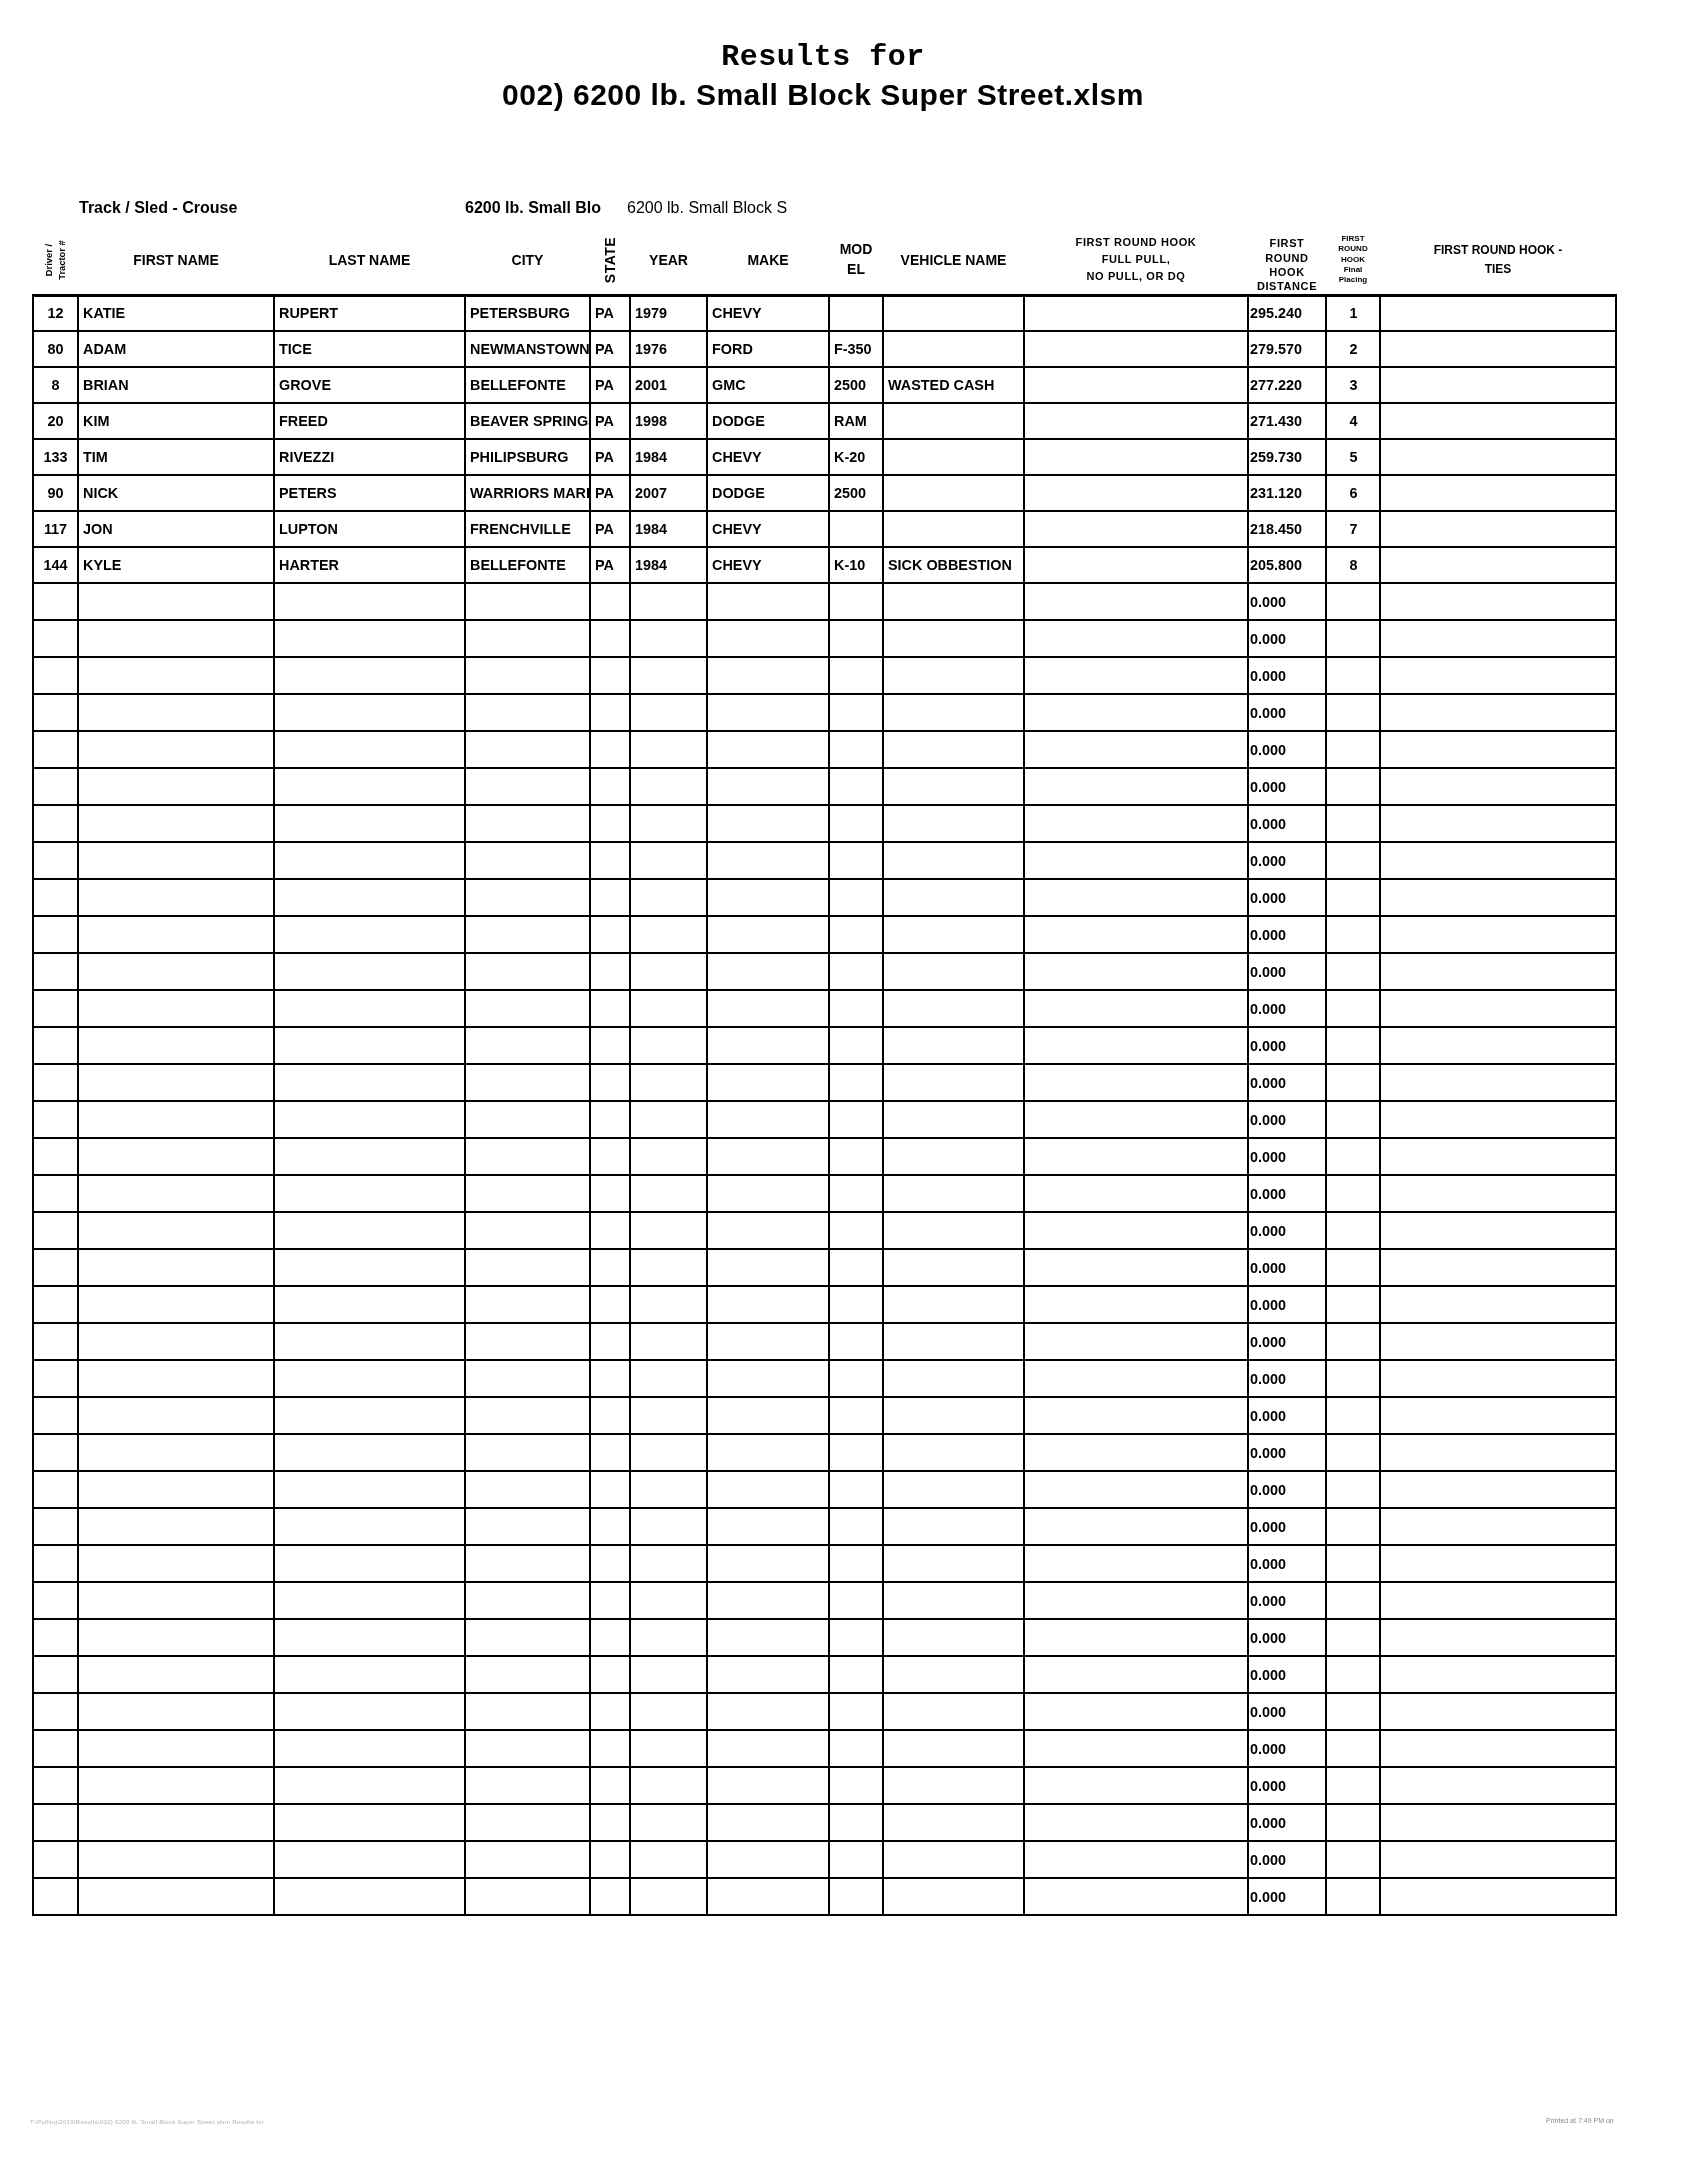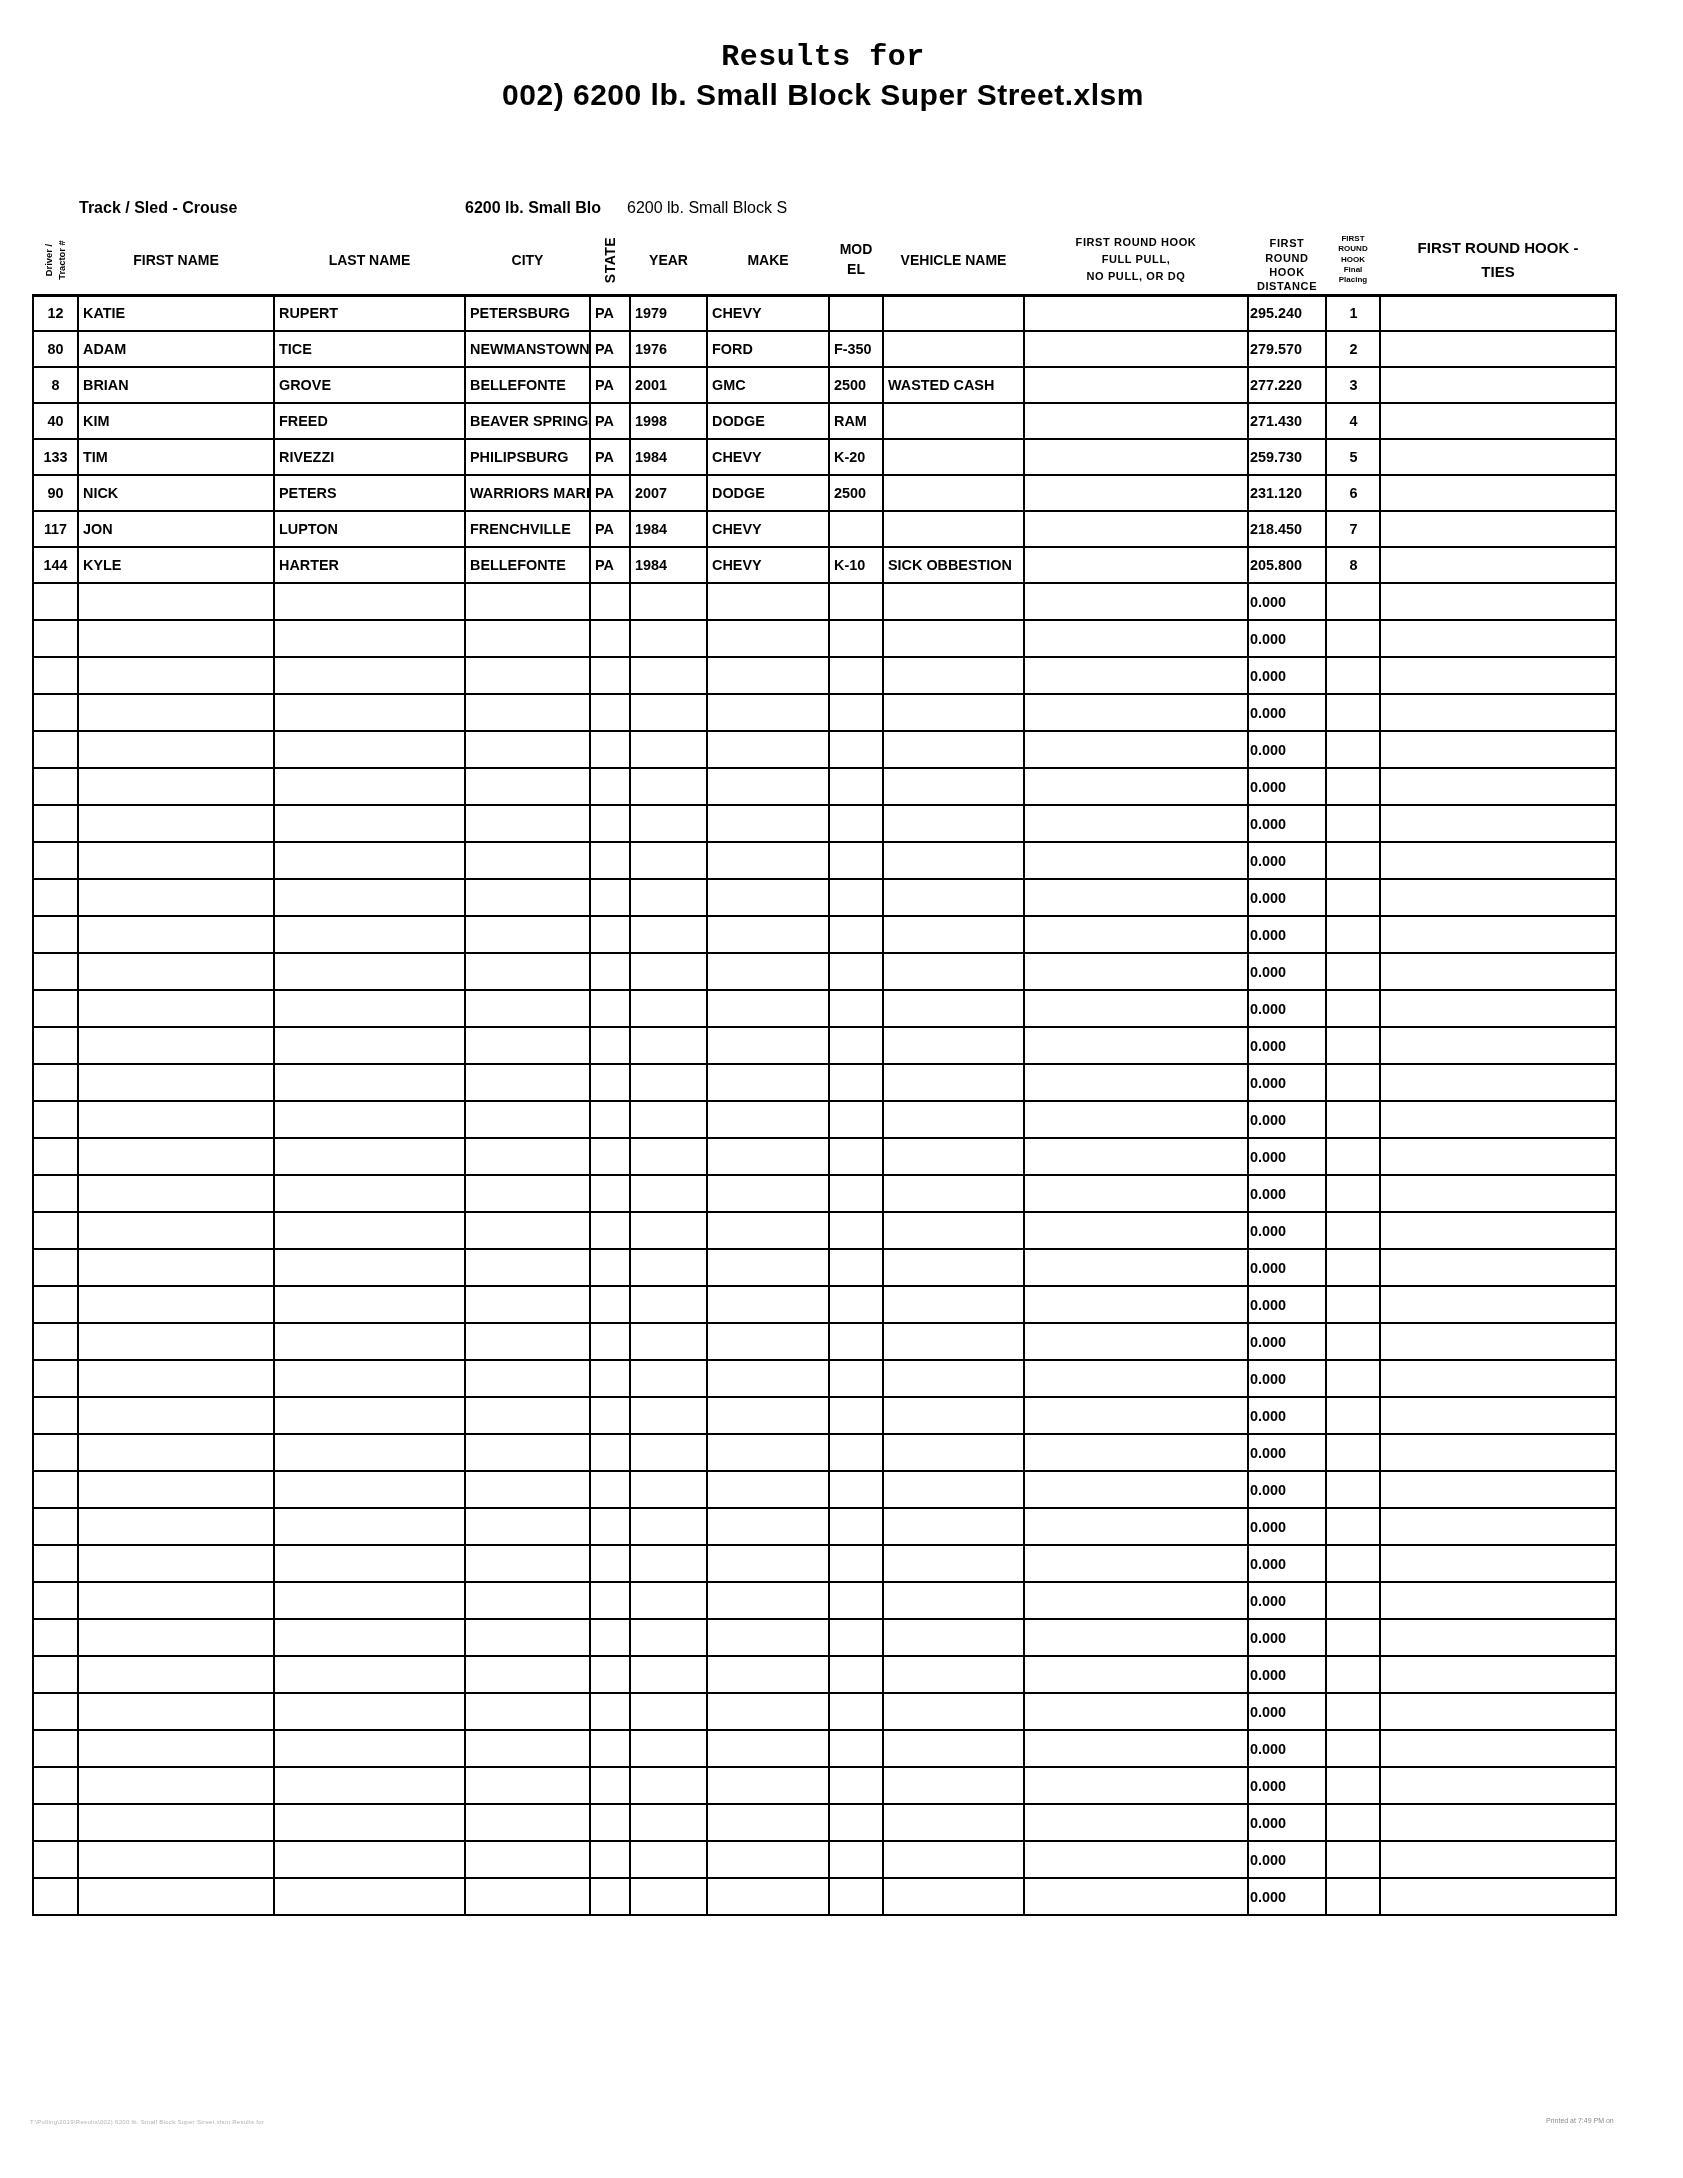--- a/index.html
+++ b/index.html
@@ -33,21 +33,21 @@
   }
   th {
     border:none; border-bottom:3px solid #000; height:69px; padding:0 2px;
     font-weight:bold; text-align:center; vertical-align:middle;
     font-size:14px; position:relative; overflow:visible;
   }
   th.h-small { font-size:11px; line-height:1.55; white-space:pre-line; letter-spacing:0.6px; }
   th.h-dist  { font-size:11px; line-height:1.3; white-space:pre-line; letter-spacing:0.6px;
                vertical-align:bottom; padding-bottom:0; }
   th.h-tiny  { font-size:8px;  line-height:1.3; white-space:pre-line; }
-  th.h-ties  { font-size:15px; line-height:1.6; white-space:pre-line; }
+  th.h-ties  { font-size:12px; line-height:1.6; white-space:pre-line; }
   th.h-model { white-space:pre-line; line-height:1.4; }
   .rot {
     position:absolute; left:50%; top:50%;
     transform:translate(-50%,-50%) rotate(-90deg);
     white-space:pre-line; text-align:center;
   }
   .driver-rot { width:69px; font-size:9.4px; line-height:1.35; font-weight:bold; }
   .state-rot  { width:69px; font-size:14px; font-weight:bold; letter-spacing:0.5px; }
   td {
     border:2px solid #000; height:36px; padding:0 3px 0 4px;
@@ -167,21 +167,21 @@
       <td>2001</td>
       <td>GMC</td>
       <td>2500</td>
       <td>WASTED CASH</td>
       <td></td>
       <td class="col-dist">277.220</td>
       <td class="col-placing">3</td>
       <td></td>
     </tr>
         <tr>
-      <td class="col-num">40</td>
+      <td class="col-num">20</td>
       <td>KIM</td>
       <td>FREED</td>
       <td>BEAVER SPRINGS</td>
       <td>PA</td>
       <td>1998</td>
       <td>DODGE</td>
       <td>RAM</td>
       <td></td>
       <td></td>
       <td class="col-dist">271.430</td>

